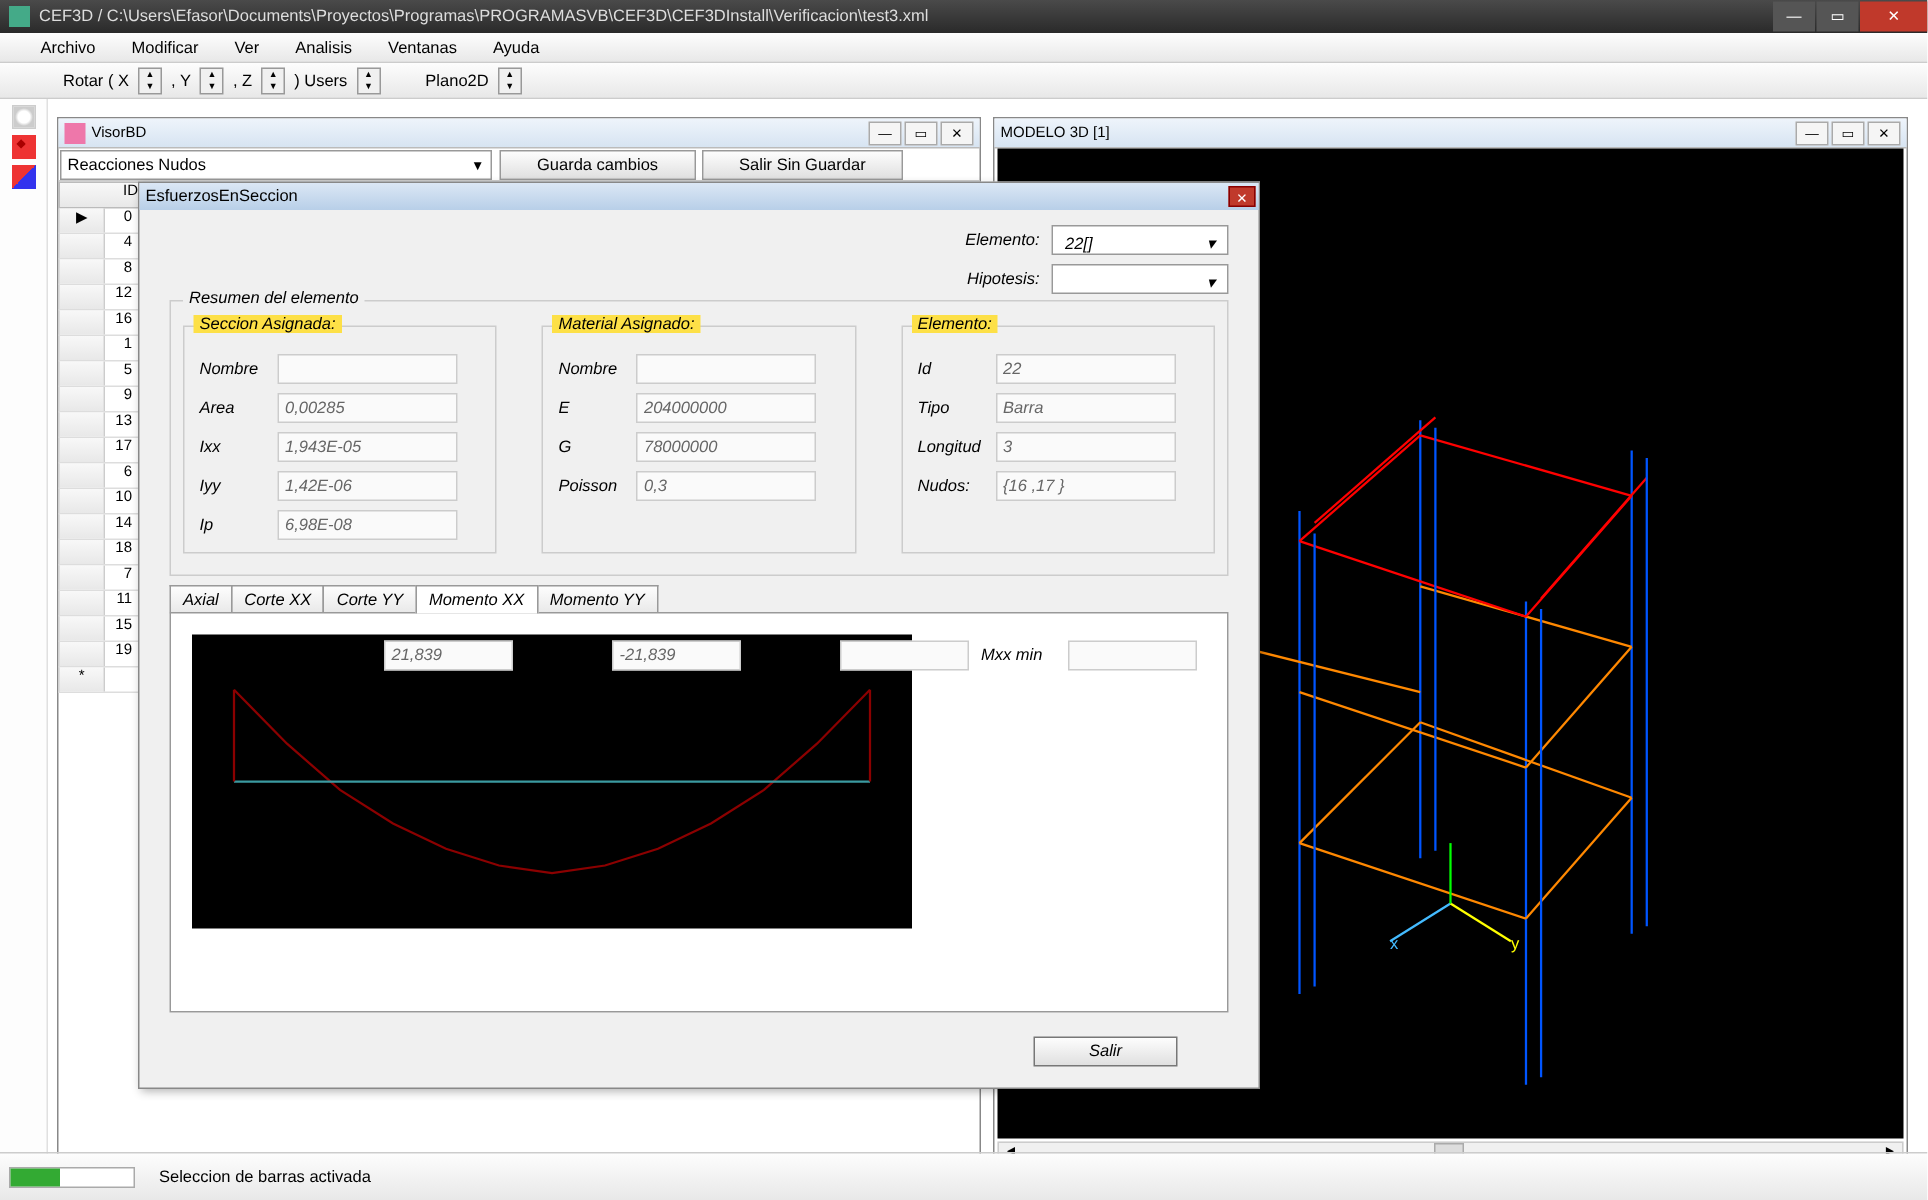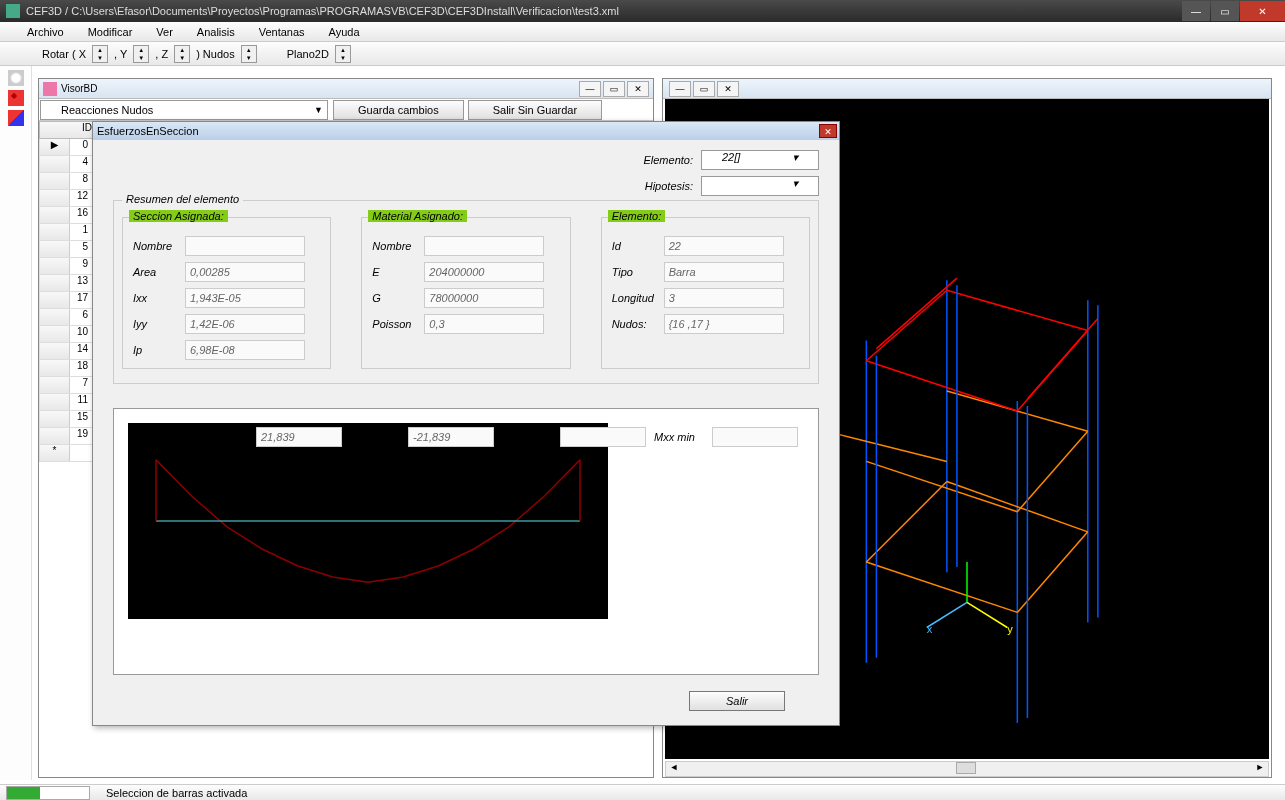--- a/index.html
+++ b/index.html
@@ -37,21 +37,21 @@
 
 .subwin { position: absolute; background: #fff; border: 1px solid #888; }
 .subwin-title { height: 20px; background: linear-gradient(#eef4fb,#d7e4f2); border-bottom: 1px solid #bbb; display: flex; align-items: center; padding: 0 4px; }
 .subwin-title .ico { width:14px; height:14px; background:#e7a; margin-right:4px; }
 .subwin-title .txt { flex:1; font-size:10px; }
 .subwin-title .wbtn { width:22px; height:16px; border:1px solid #aaa; margin-left:2px; display:flex; align-items:center; justify-content:center; font-size:9px; cursor:pointer; background:#f5f5f5; }
 
 
 .visorbd { left:38px; top:12px; width:616px; height:700px; }
 .vb-controls { height:22px; display:flex; align-items:center; border-bottom:1px solid #ccc; }
-.vb-combo { width:288px; height:20px; border:1px solid #999; margin:1px; padding-left:20px; display:flex; align-items:center; justify-content:space-between; background:#fff; }
+.vb-combo { width:288px; height:20px; border:1px solid #999; margin:1px; padding-left:4px; display:flex; align-items:center; justify-content:space-between; background:#fff; }
 .vb-combo .arr { font-size:9px; padding-right:4px; }
 .vb-btn { height:20px; padding:0 24px; border:1px solid #999; background:linear-gradient(#fdfdfd,#e0e0e0); margin-left:4px; cursor:pointer; display:flex; align-items:center; }
 .vb-grid { display:flex; height:340px; }
 .vb-idcol { width:56px; }
 .vb-idhead { height:18px; border:1px solid #bbb; background:linear-gradient(#f8f8f8,#e8e8e8); text-align:right; padding-right:2px; font-size:10px; }
 .vb-row { height:17px; border:1px solid #ddd; border-top:none; display:flex; }
 .vb-rowhead { width:30px; background:linear-gradient(#f8f8f8,#e8e8e8); border-right:1px solid #ccc; text-align:center; font-size:10px; }
 .vb-rowcell { flex:1; text-align:right; padding-right:6px; font-size:10px; }
 .vb-maincol { flex:1; }
 .vb-mhead { height:18px; background:linear-gradient(#dae8f7,#c5d9ef); border:1px solid #9ab; padding-left:4px; font-size:10px; }
@@ -68,26 +68,26 @@
 
 .dialog { position:absolute; left:92px; top:55px; width:748px; height:605px; background:#f0f0f0; border:1px solid #888; z-index:10; box-shadow:2px 2px 6px rgba(0,0,0,0.3); }
 .dlg-title { height:18px; background:linear-gradient(#dbe7f5,#b8cfe8); display:flex; align-items:center; padding-left:4px; }
 .dlg-title .txt { flex:1; font-size:11px; }
 .dlg-title .xbtn { width:18px; height:14px; background:#c0392b; color:#fff; text-align:center; font-size:9px; line-height:14px; margin-right:2px; cursor:pointer; border:1px solid #800; }
 .dlg-body { padding:8px; position:relative; height:calc(100% - 18px);font-style:italic; }
 
 .topselects { position:absolute; right:20px; top:10px; }
 .sel-row { display:flex; align-items:center; margin-bottom:6px; }
 .sel-row label { width:70px; text-align:right; margin-right:8px; }
-.sel-row .combo { width:118px; height:20px; border:1px solid #999; background:#fff; display:flex; align-items:flex-start; justify-content:space-between; padding:0 20px; }
+.sel-row .combo { width:118px; height:20px; border:1px solid #999; background:#fff; display:flex; align-items:flex-end; justify-content:space-between; padding:0 8px; }
 
 .group { position:absolute; top:60px; left:20px; right:20px; border:1px solid #ccc; padding:10px 8px 14px 8px; background:#f0f0f0; }
 .group-title { position:absolute; top:-8px; left:8px; background:#f0f0f0; padding:0 4px; font-size:11px; }
 .subgroup { position:relative; border:1px solid #ccc; padding:18px 10px 8px 10px; margin-top:6px; }
-.subgroup-title { position:absolute; top:-8px; left:6px; background:#84cc16; padding:0 4px; font-size:11px; }
+.subgroup-title { position:absolute; top:-8px; left:6px; background:#fde047; padding:0 4px; font-size:11px; }
 .cols { display:flex; gap:30px; }
 .col { display:flex; flex-direction:column; gap:6px; }
 .field { display:flex; align-items:center; }
 .field label { width:52px; }
 .field .val { width:120px; height:20px; border:1px solid #ccc; background:#fafafa; padding-left:4px; display:flex; align-items:center; color:#666; }
 
 
 .tabstrip { position:absolute; top:250px; left:20px; display:flex; }
 .tab { padding:3px 8px; border:1px solid #999; border-bottom:none; background:linear-gradient(#fdfdfd,#e8e8e8); margin-right:-1px; cursor:pointer; font-size:11px; }
 .tab.active { background:#fff; position:relative; z-index:2; }
@@ -96,21 +96,21 @@
 .chartbox { width:480px; height:196px; background:#000; position:relative; }
 .chart-svg { width:100%; height:100%; }
 
 .mxx-fields { position:absolute; right:20px; top:18px; display:flex; flex-direction:row; gap:8px; }
 .mxx-fields .field label { width:58px; }
 .mxx-fields .field .val { width:86px; }
 
 .salir-btn { position:absolute; bottom:14px; right:54px; width:96px; height:20px; border:1px solid #777; background:linear-gradient(#fdfdfd,#e0e0e0); text-align:center; line-height:18px; cursor:pointer; }
 
 
-.statusbar { position:absolute; bottom:0; left:0; right:0; height:16px; background:linear-gradient(#fdfdfd,#e8e8e8); border-top:1px solid #ccc; display:flex; align-items:center; padding-left:6px; gap:16px; }
+.statusbar { position:absolute; bottom:0; left:0; right:0; height:32px; background:linear-gradient(#fdfdfd,#e8e8e8); border-top:1px solid #ccc; display:flex; align-items:center; padding-left:6px; gap:16px; }
 .progress { width:84px; height:14px; border:1px solid #aaa; background:#fff; position:relative; }
 .progress .fill { width:40%; height:100%; background:#3a3; }
 
 
 .m3d-svg line { stroke-width:1.5; }
 </style>
 </head>
 <body>
 
 <div class="titlebar">
@@ -141,21 +141,21 @@
   <span class="lbl">, Y</span>
   <div class="spinner">
       <div>▲</div>
       <div>▼</div>
     </div>
   <span class="lbl">, Z</span>
   <div class="spinner">
       <div>▲</div>
       <div>▼</div>
     </div>
-  <span class="lbl">) Nudos</span>
+  <span class="lbl">) Users</span>
   <div class="spinner">
       <div>▲</div>
       <div>▼</div>
     </div>
   <span style="width:20px"></span>
   <span class="lbl">Plano2D</span>
   <div class="spinner">
       <div>▲</div>
       <div>▼</div>
     </div>
@@ -269,20 +269,21 @@
       </div>
       <div class="vb-maincol">
         <div class="vb-mhead">EsfuerzosEnSeccion</div>
       </div>
     </div>
     <div class="vb-body"></div>
   </div>
 
   <div class="subwin modelo3d">
     <div class="subwin-title">
+      <div class="txt">MODELO 3D  [1]</div>
       <div class="wbtn">—</div>
       <div class="wbtn">▭</div>
       <div class="wbtn">✕</div>
     </div>
     <div class="m3d-canvas">
       <svg class="m3d-svg" viewBox="0 0 600 660">
 
         <g stroke="#0055ff" fill="none">
           <line x1="200" y1="560" x2="200" y2="240"></line>
             <line x1="350" y1="620" x2="350" y2="300"></line>
@@ -418,20 +419,27 @@
                 </div>
               <div class="field">
                   <label>Nudos:</label>
                   <div class="val">{16 ,17 }</div>
                 </div>
             </div>
           </div>
         </div>
       </div>
 
+      <div class="tabstrip">
+        <div class="tab">Axial</div>
+        <div class="tab">Corte XX</div>
+        <div class="tab">Corte YY</div>
+        <div class="tab active">Momento XX</div>
+        <div class="tab">Momento YY</div>
+      </div>
 
       <div class="tabpanel">
         <div class="chartbox">
           <svg class="chart-svg" id="chart-svg" viewBox="0 0 480 196">
               <path d="M28,36.85080000000002 L63.33333333333333,72.8 L98.66666666666666,103.6 L134,126 L169.33333333333331,142.8 L204.66666666666669,154 L240,159.1492 L275.33333333333337,154 L310.66666666666663,142.8 L346,126 L381.33333333333337,103.6 L416.66666666666663,72.8 L452,36.85080000000002 " stroke="#8b0000" fill="none" stroke-width="1.5"></path>
               <path d="M28,98 L63.33333333333333,98 L98.66666666666666,98 L134,98 L169.33333333333331,98 L204.66666666666669,98 L240,98 L275.33333333333337,98 L310.66666666666663,98 L346,98 L381.33333333333337,98 L416.66666666666663,98 L452,98 " stroke="#3b9aa0" fill="none" stroke-width="1.5"></path>
               <line x1="28" y1="98" x2="28" y2="36.85080000000002" stroke="#8b0000" stroke-width="1.5"></line>
               <line x1="452" y1="98" x2="452" y2="36.85080000000002" stroke="#8b0000" stroke-width="1.5"></line>
             </svg>
         </div>

